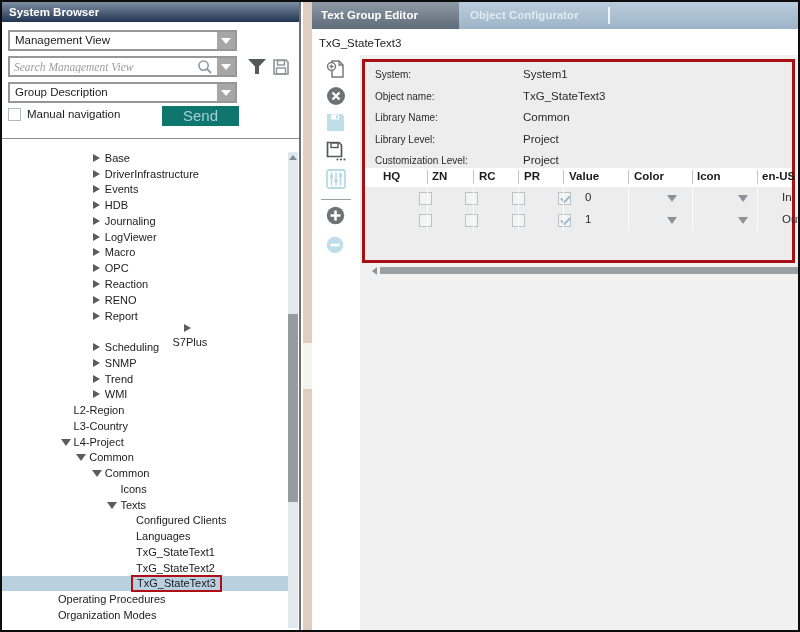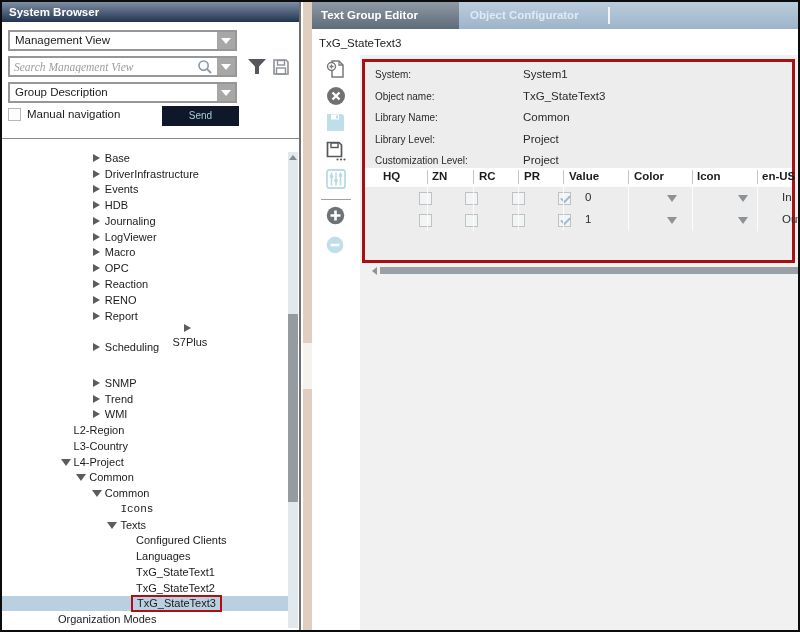--- a/index.html
+++ b/index.html
@@ -13,22 +13,22 @@
      line-height:20px;padding-left:7px;box-sizing:border-box;}
   .combo{position:absolute;left:6px;width:229px;height:21px;background:#fff;border:2px solid #979797;box-sizing:border-box;}
   .combo-text{position:absolute;left:5px;top:0;line-height:17px;font-size:11.5px;color:#1b1b1b;white-space:nowrap;}
   .arrow-btn{position:absolute;right:0;top:0;bottom:0;width:18px;background:#a7a7a7;}
   .arrow-btn i{position:absolute;left:4px;top:6px;width:0;height:0;border-left:5px solid transparent;border-right:5px solid transparent;border-top:6px solid #fff;}
   .search-input{position:absolute;left:2px;top:0;width:175px;height:15px;border:none;outline:none;font-family:Liberation Serif, serif;font-size:11.5px;color:#1b1b1b;background:transparent;}
   .search-input::placeholder{font-style:italic;color:#9c9c9c;}
   .mag{position:absolute;right:22px;top:1px;}
   .cb{position:absolute;width:13px;height:13px;background:#fdfdfd;border:1px solid #b2bac0;box-sizing:border-box;}
   .cb-label{position:absolute;font-size:11.5px;color:#1b1b1b;}
-  .send-btn{position:absolute;left:160px;top:104px;width:77px;height:20px;background:#0f172a;
-     color:#a9ccda;font-size:10px;text-align:center;line-height:20px;}
+  .send-btn{position:absolute;left:160px;top:104px;width:77px;height:20px;background:#0f766e;
+     color:#a9ccda;font-size:15px;text-align:center;line-height:20px;}
   .hline{position:absolute;left:0;top:136px;width:297px;height:1px;background:#8a8a8a;}
   .tree{position:absolute;left:0;top:148px;width:286px;height:478px;overflow:hidden;}
   .tree-row{height:15.77px;display:flex;align-items:center;font-size:11px;color:#1b1b1b;white-space:nowrap;}
   .tree-row.selected{background:#b9d0e1;}
   .expander{width:13px;display:inline-block;flex:0 0 13px;position:relative;height:10px;}
   .expander.collapsed::before{content:"";position:absolute;left:1px;top:1px;border-top:4px solid transparent;border-bottom:4px solid transparent;border-left:7px solid #5c5c5c;}
   .expander.expanded::before{content:"";position:absolute;left:0;top:2px;border-left:5px solid transparent;border-right:5px solid transparent;border-top:7px solid #5c5c5c;}
   .tree-label.outlined{border:2px solid #b00d14;padding:0 4px 1px 4px;margin-left:-5px;}
   .vscroll{position:absolute;left:286px;top:150px;width:10px;height:476px;background:#e2e9ee;}
   .tri-up{position:absolute;left:1px;top:3px;width:0;height:0;border-left:4px solid transparent;border-right:4px solid transparent;border-bottom:5px solid #818a91;}
@@ -165,21 +165,21 @@
           <span class="tree-label">Report</span>
         </div>
         <div class="tree-row" style="padding-left: 89.8px; flex-direction: column;">
           <span class="expander collapsed"></span>
           <span class="tree-label">S7Plus</span>
         </div>
         <div class="tree-row" style="padding-left: 89.8px;">
           <span class="expander collapsed"></span>
           <span class="tree-label">Scheduling</span>
         </div>
-        <div class="tree-row" style="padding-left: 89.8px; margin-top: 20px;">
+        <div class="tree-row" style="padding-left: 89.8px;">
           <span class="expander collapsed"></span>
           <span class="tree-label">SNMP</span>
         </div>
         <div class="tree-row" style="padding-left: 89.8px;">
           <span class="expander collapsed"></span>
           <span class="tree-label">Trend</span>
         </div>
         <div class="tree-row" style="padding-left: 89.8px;">
           <span class="expander collapsed"></span>
           <span class="tree-label">WMI</span>
@@ -197,21 +197,21 @@
           <span class="tree-label">L4-Project</span>
         </div>
         <div class="tree-row" style="padding-left: 74.2px;">
           <span class="expander expanded"></span>
           <span class="tree-label">Common</span>
         </div>
         <div class="tree-row" style="padding-left: 89.8px;">
           <span class="expander expanded"></span>
           <span class="tree-label">Common</span>
         </div>
-        <div class="tree-row" style="padding-left: 105.4px; font-family: Liberation Mono, monospace;">
+        <div class="tree-row" style="padding-left: 105.4px;">
           <span class="expander none"></span>
           <span class="tree-label">Icons</span>
         </div>
         <div class="tree-row" style="padding-left: 105.4px;">
           <span class="expander expanded"></span>
           <span class="tree-label">Texts</span>
         </div>
         <div class="tree-row" style="padding-left: 121px;">
           <span class="expander none"></span>
           <span class="tree-label">Configured Clients</span>
@@ -227,25 +227,25 @@
         <div class="tree-row" style="padding-left: 121px;">
           <span class="expander none"></span>
           <span class="tree-label">TxG_StateText2</span>
         </div>
         <div class="tree-row selected" style="padding-left: 121px;">
           <span class="expander none"></span>
           <span class="tree-label outlined">TxG_StateText3</span>
         </div>
         <div class="tree-row" style="padding-left: 43px;">
           <span class="expander none"></span>
+          <span class="tree-label">Operating Procedures</span>
+        </div>
+        <div class="tree-row" style="padding-left: 43px;">
+          <span class="expander none"></span>
           <span class="tree-label">Organization Modes</span>
-        </div>
-        <div class="tree-row" style="padding-left: 43px;">
-          <span class="expander none"></span>
-          <span class="tree-label">Operating Procedures</span>
         </div>
       </div>
 
     <div class="vscroll">
       <i class="tri-up"></i>
       <div class="vthumb"></div>
     </div>
   </div>
 
   <div class="beige">

